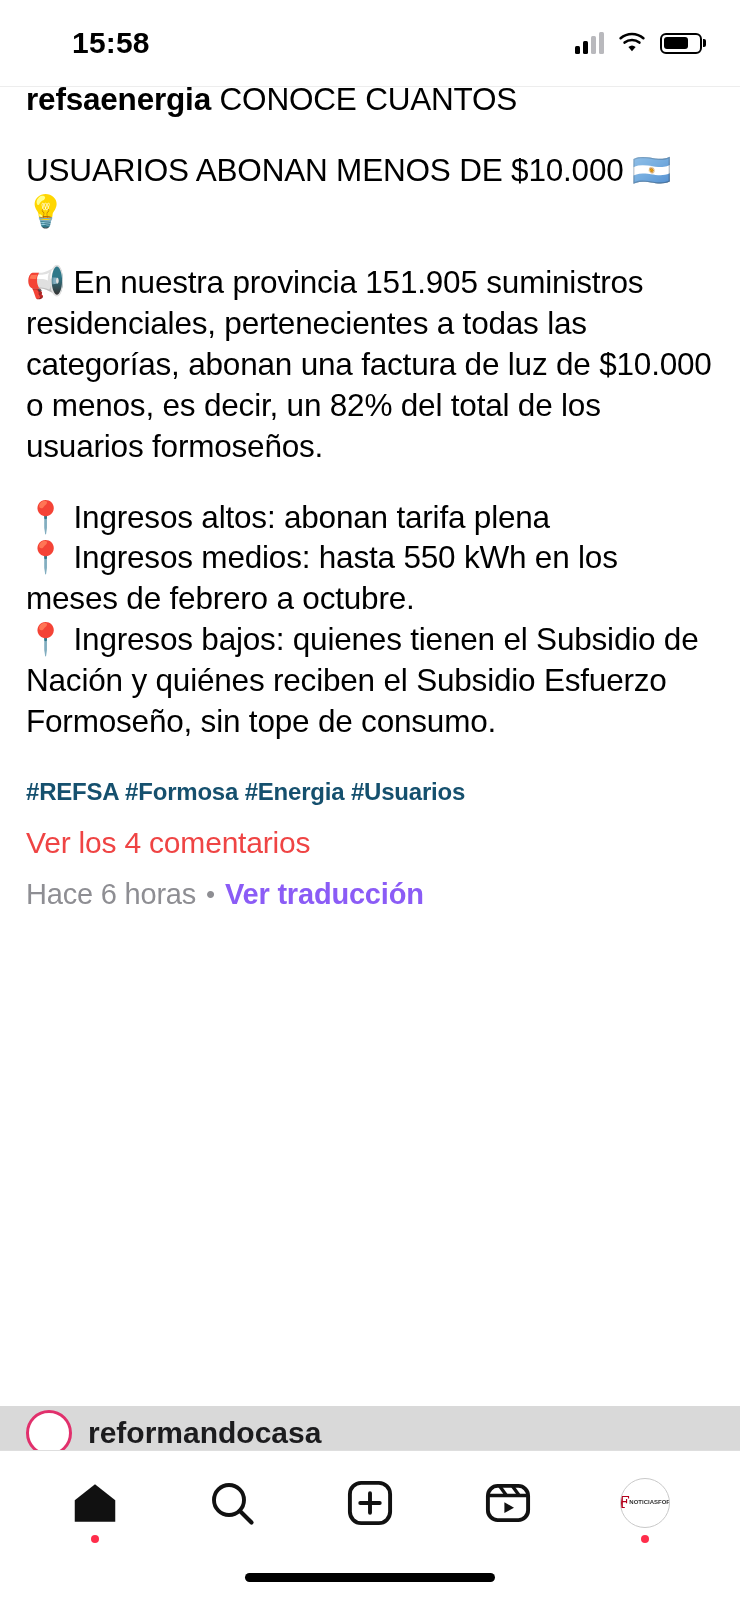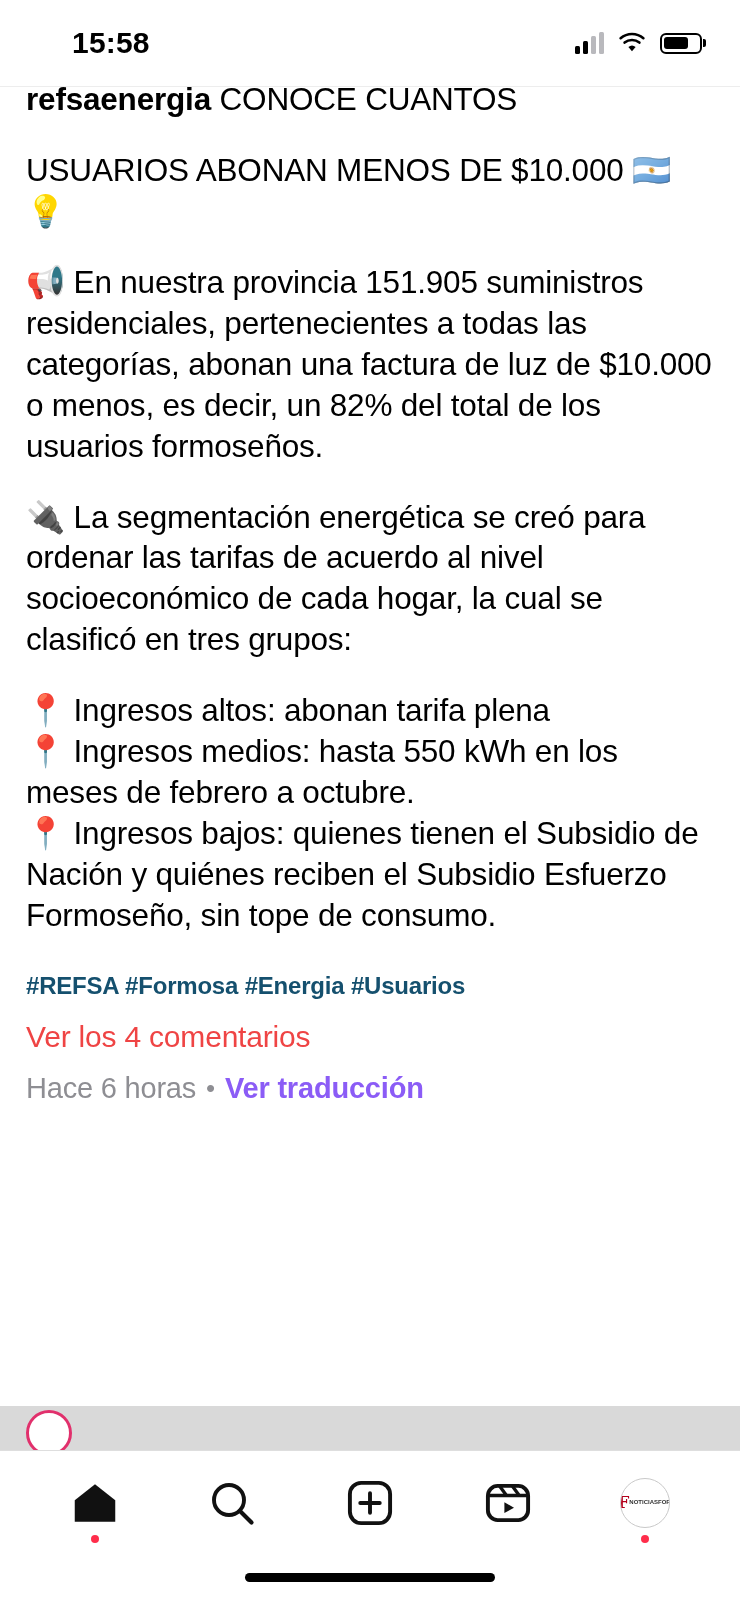--- a/index.html
+++ b/index.html
@@ -299,38 +299,38 @@
   <div class="feed">
     <div class="caption">
 
       <div class="clipped-line">
         <span class="uname">refsaenergia</span>
         <span>CONOCÉ CUÁNTOS</span>
       </div>
 
       <div class="cap-block">USUARIOS ABONAN MENOS DE $10.000 🇦🇷 💡</div>
       <div class="cap-block">📢 En nuestra provincia 151.905 suministros residenciales, pertenecientes a todas las categorías, abonan una factura de luz de $10.000 o menos, es decir, un 82% del total de los usuarios formoseños.</div>
-      <div class="cap-block">🔌 La segmentación energética se creó para ordenar las tarifas de acuerdo al nivel socioeconómico de cada hogar, la cual se clasificó en tres grupos:</div>
       <div class="cap-block" style="white-space: pre-line;">📍 Ingresos altos: abonan tarifa plena
 📍 Ingresos medios: hasta 550 kWh en los meses de febrero a octubre.
 📍 Ingresos bajos: quienes tienen el Subsidio de Nación y quiénes reciben el Subsidio Esfuerzo Formoseño, sin tope de consumo.</div>
 
       <div class="hashtags">#REFSA #Formosa #Energia #Usuarios</div>
 
       <div class="comments-link">Ver los 4 comentarios</div>
 
       <div class="meta-row">
         <span>Hace 6 horas</span>
         <span class="sep">•</span>
         <span class="translate">Ver traducción</span>
       </div>
     </div>
 
     <div class="next-post">
       <span class="next-avatar"></span>
+      <span class="next-name">reformandocasa</span>
     </div>
   </div>
 
   <div class="tabbar">
 
     <div class="tab">
       <svg viewBox="0 0 32 30" width="48" height="46">
         <path d="M16 2.5L2.5 13.2v14.3h27V13.2L16 2.5z" fill="#111"></path>
       </svg>
       <span class="activedot"></span>

